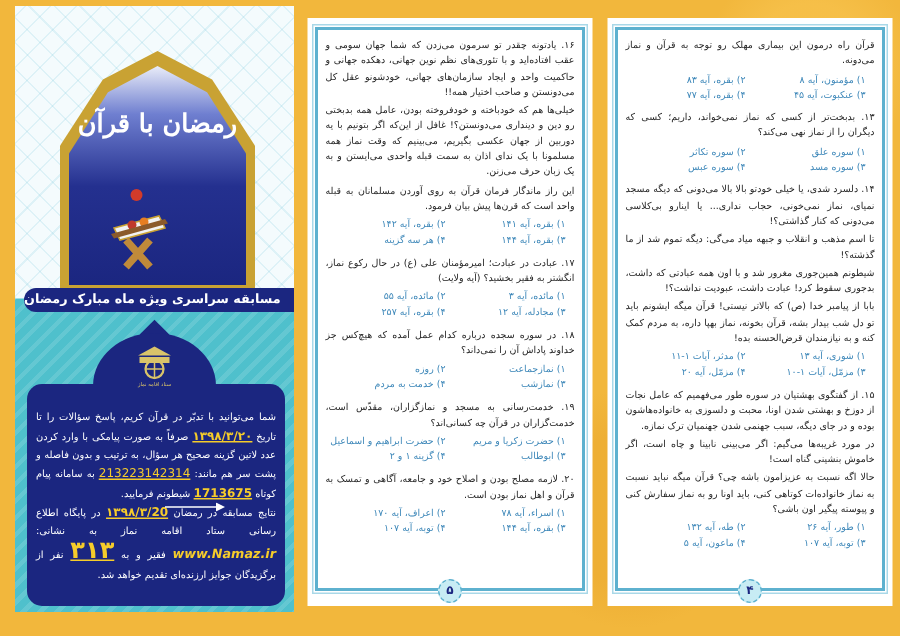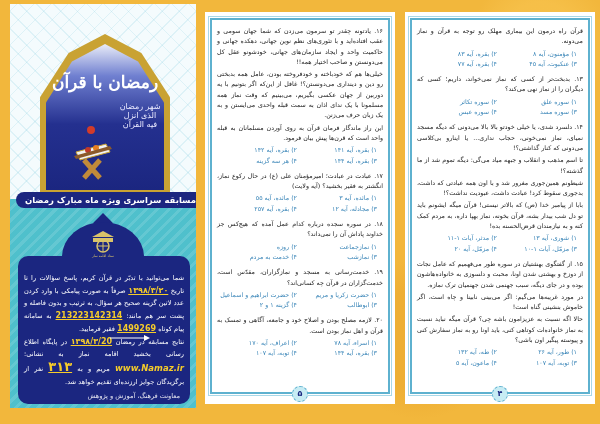--- a/index.html
+++ b/index.html
@@ -47,21 +47,21 @@
     position: absolute; left: 108px; top: 98px; width: 44px; height: 78px;
     color: #eaeaff; font-size: 8px; line-height: 9px; direction: rtl; text-align: center;
     font-family: "DejaVu Serif", serif; overflow: hidden;
   }
   .quran-stand {
     position: absolute; left: 56px; top: 118px; width: 50px; height: 60px;
   }
   .cover-banner {
     position: absolute; left: 6px; top: 188px; width: 180px; height: 16px;
     background: #1b2680; border-radius: 8px 0 0 8px;
-    color: #fff; font-size: 8.5px; font-weight: bold; text-align: right; line-height: 16px;
+    color: #fff; font-size: 8.5px; font-weight: bold; text-align: left; line-height: 16px;
     direction: rtl;
   }
   .info-box {
     position: absolute; left: 8px; top: 252px; width: 172px; height: 148px;
     background: #1b2680; border-radius: 10px;
   }
   .dome {
     position: absolute; left: 52px; top: 218px; width: 82px; height: 50px;
     background: #1b2680;
     border-radius: 50% 50% 0 0 / 70% 70% 0 0;
@@ -75,23 +75,23 @@
   }
   .logo-caption {
     position: absolute; left: 72px; top: 250px; width: 42px; text-align: center;
     color: #d9c36a; font-size: 3.5px; direction: rtl;
   }
   .info-text {
     position: absolute; left: 14px; top: 268px; width: 160px;
     color: #fff; font-size: 6.6px; line-height: 12.7px; direction: rtl; text-align: justify;
   }
   .info-text .hl { color: #f6cc2a; font-weight: bold; font-size: 8px; text-decoration: underline; }
-  .info-text .hl-big { color: #f6cc2a; font-weight: bold; font-size: 13px; text-decoration: underline; }
+  .info-text .hl-big { color: #f6cc2a; font-weight: bold; font-size: 16px; text-decoration: underline; }
   .info-text .sms {
-    color: #f6cc2a; font-weight: bold; font-size: 8px; text-decoration: underline; direction: ltr; unicode-bidi: embed;
+    color: #f6cc2a; font-weight: normal; font-size: 8px; text-decoration: underline; direction: ltr; unicode-bidi: embed;
   }
   .info-text .url { color: #f6cc2a; font-weight: bold; font-size: 8.5px; direction: ltr; unicode-bidi: embed; font-style: italic; }
   .info-text .sign { display: block; padding-right: 4px; color: #e6e6f0; margin-top: 2px; }
   .arrow {
     position: absolute; left: 100px; top: 331px; width: 40px; height: 6px;
   }
 
   
   .page {
     background: #fff; width: 190px; height: 392px; top: 12px;
@@ -119,21 +119,20 @@
   }
 </style>
 </head>
 <body>
 
 <div class="panel" id="cover">
   <div class="top-white"></div>
   <div class="arch-outer"></div>
   <div class="arch-inner"></div>
   <div class="cover-title">رمضان با قرآن</div>
-  <div class="calligraphy">شهر رمضان الذی انزل فیه القرآن</div>
   <svg class="quran-stand" viewBox="0 0 50 60">
     <circle cx="25" cy="8" r="4" fill="#d23b2a"></circle>
     <path d="M10 30 L40 22 L44 30 L14 38 Z" fill="#f2f2f2" stroke="#c9a233" stroke-width="1"></path>
     <circle cx="22" cy="28" r="3" fill="#c0392b"></circle>
       <circle cx="30" cy="26" r="3" fill="#e67e22"></circle>
     <path d="M8 34 L44 24 L46 27 L10 37 Z" fill="#8b5a2b"></path>
     <path d="M18 38 L34 56 M34 38 L18 56" stroke="#c08a3a" stroke-width="5"></path>
   </svg>
   <div class="cover-banner">مسابقه سراسری ویژه ماه مبارک رمضان</div>
 
@@ -147,31 +146,30 @@
     <path d="M7 17 H19 M13 11 V23" stroke="#d9c36a" stroke-width="1"></path>
   </svg>
   <div class="logo-caption">ستاد اقامه نماز</div>
 
   <div class="info-text">
     <span>شما می‌توانید با تدبّر در قرآن کریم، پاسخ سؤالات را تا تاریخ</span>
     <span class="hl">۱۳۹۸/۳/۲۰</span>
     <span>صرفاً به صورت پیامکی با وارد کردن عدد لاتین گزینه صحیح هر سؤال، به ترتیب و بدون فاصله و پشت سر هم مانند:</span>
     <span class="sms">213223142314</span>
     <span>به سامانه پیام کوتاه</span>
-    <span class="hl">1499269</span>
-    <span>فقیر فرمایید.</span>
+    <span class="hl">1713675</span>
+    <span>شیطونم فرمایید.</span>
     <br>
     <span>نتایج مسابقه در رمضان</span>
     <span class="hl">۱۳۹۸/۳/20</span>
-    <span>در پایگاه اطلاع رسانی بخشید اقامه نماز به نشانی:</span>
+    <span>در پایگاه اطلاع رسانی ستاد اقامه نماز به نشانی:</span>
     <span class="url">www.Namaz.ir</span>
-    <span>مریم و به</span>
+    <span>فقیر و به</span>
     <span class="hl-big">۳۱۳</span>
     <span>نفر از برگزیدگان جوایز ارزنده‌ای تقدیم خواهد شد.</span>
-    <span class="sign">معاونت فرهنگ، آموزش و پژوهش</span>
   </div>
   <svg class="arrow" viewBox="0 0 40 6">
     <path d="M0 3 H34" stroke="#fff" stroke-width="1"></path>
       <path d="M34 0 L40 3 L34 6 Z" fill="#fff"></path>
   </svg>
 </div>
 
 <div class="panel page" id="page5">
   <div class="frame"></div>
   <div class="content">

